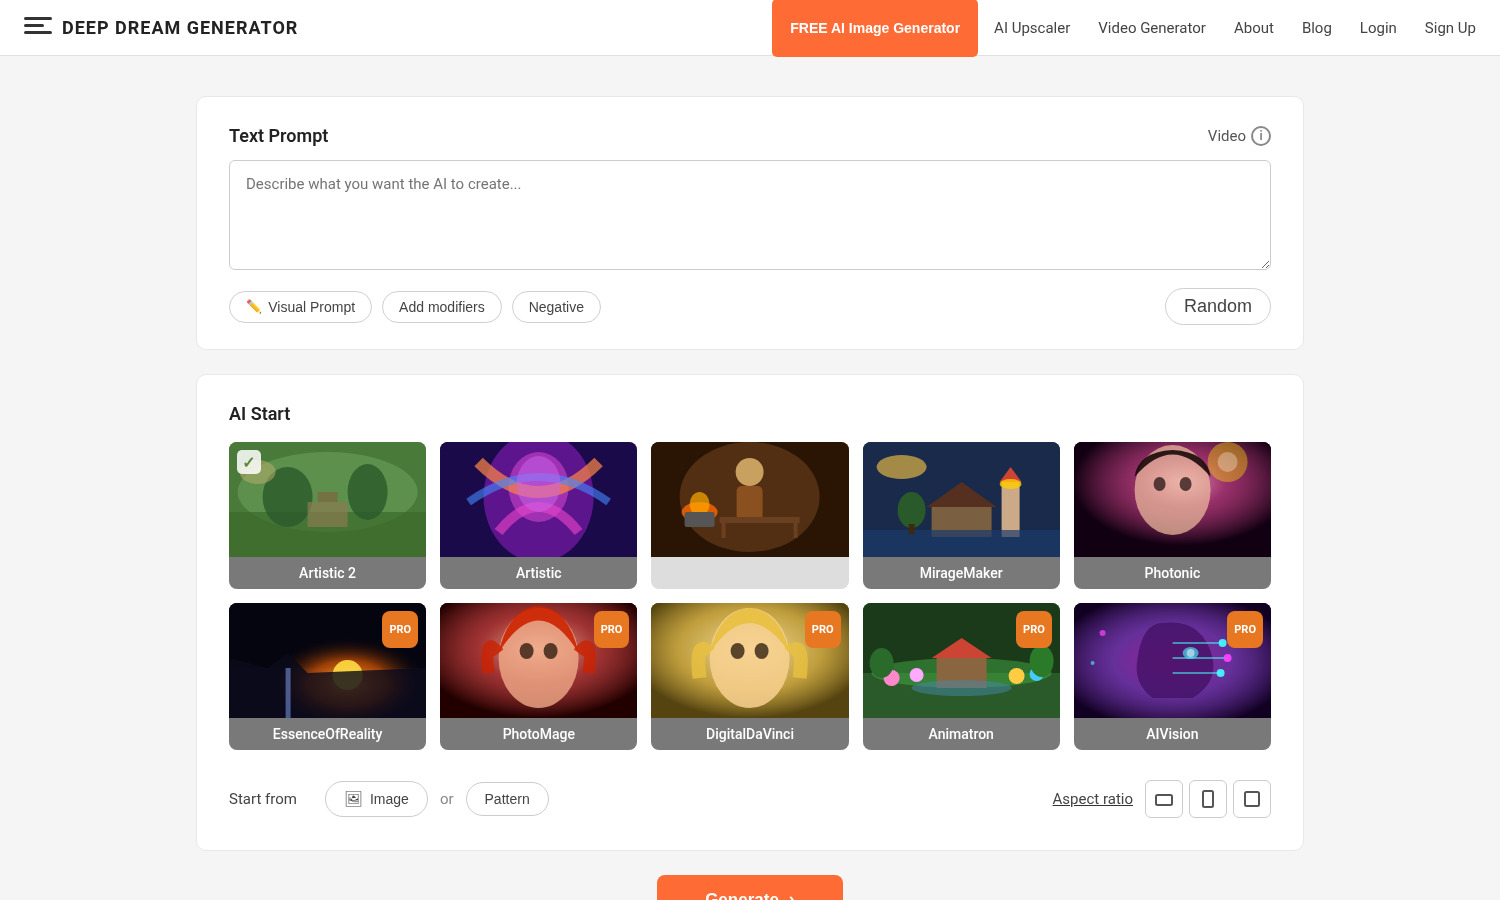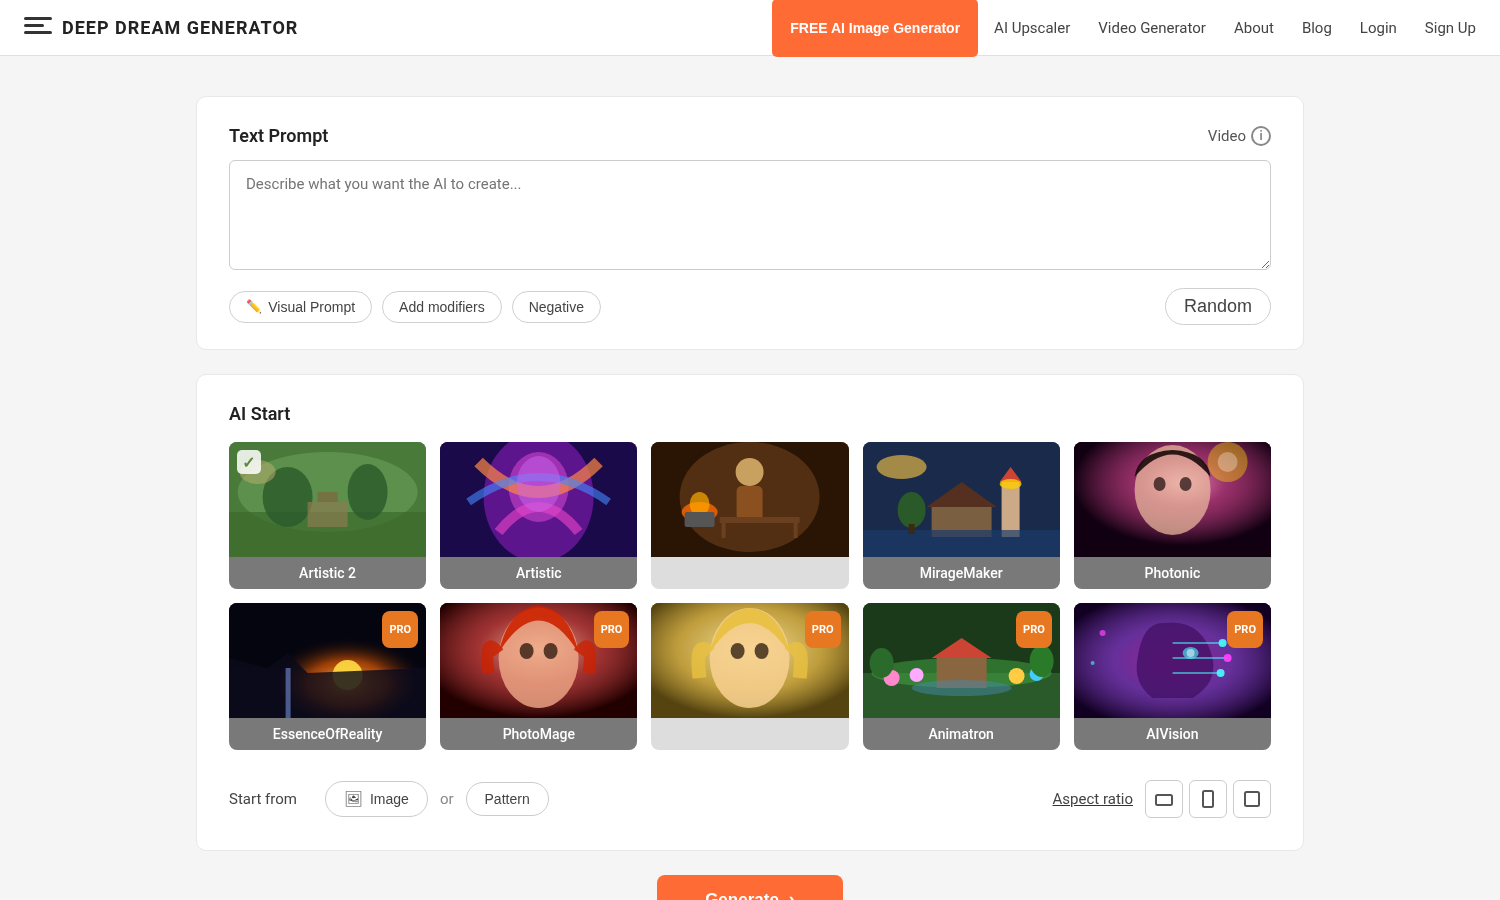--- a/index.html
+++ b/index.html
@@ -555,20 +555,21 @@
 
             <ellipse cx="100" cy="55" rx="40" ry="50" fill="#f8d090" opacity="0.85"></ellipse>
             <ellipse cx="88" cy="48" rx="7" ry="8" fill="#1a0a00" opacity="0.7"></ellipse>
             <ellipse cx="112" cy="48" rx="7" ry="8" fill="#1a0a00" opacity="0.7"></ellipse>
 
             <path d="M60,50 Q100,-10 140,50 Q130,8 100,5 Q70,8 60,50Z" fill="#e8c040" opacity="0.9"></path>
             <path d="M60,50 Q45,35 50,75" stroke="#e8c040" stroke-width="14" fill="none" opacity="0.8"></path>
             <path d="M140,50 Q155,35 150,75" stroke="#e8c040" stroke-width="14" fill="none" opacity="0.8"></path>
           </svg>
         </div>
+        <div class="model-label">DigitalDaVinci</div>
       </div>
 
       <div class="model-card">
         <div class="model-thumb-inner model-bg-animatron">
           <div class="pro-badge">PRO</div>
           <svg width="100%" height="115" viewBox="0 0 200 115" preserveAspectRatio="xMidYMid slice" xmlns="http://www.w3.org/2000/svg">
             <rect width="200" height="115" fill="#1a3a1a"></rect>
 
             <rect x="0" y="70" width="200" height="45" fill="#2a5a2a"></rect>
             <ellipse cx="100" cy="70" rx="90" ry="15" fill="#44aa44" opacity="0.5"></ellipse>

